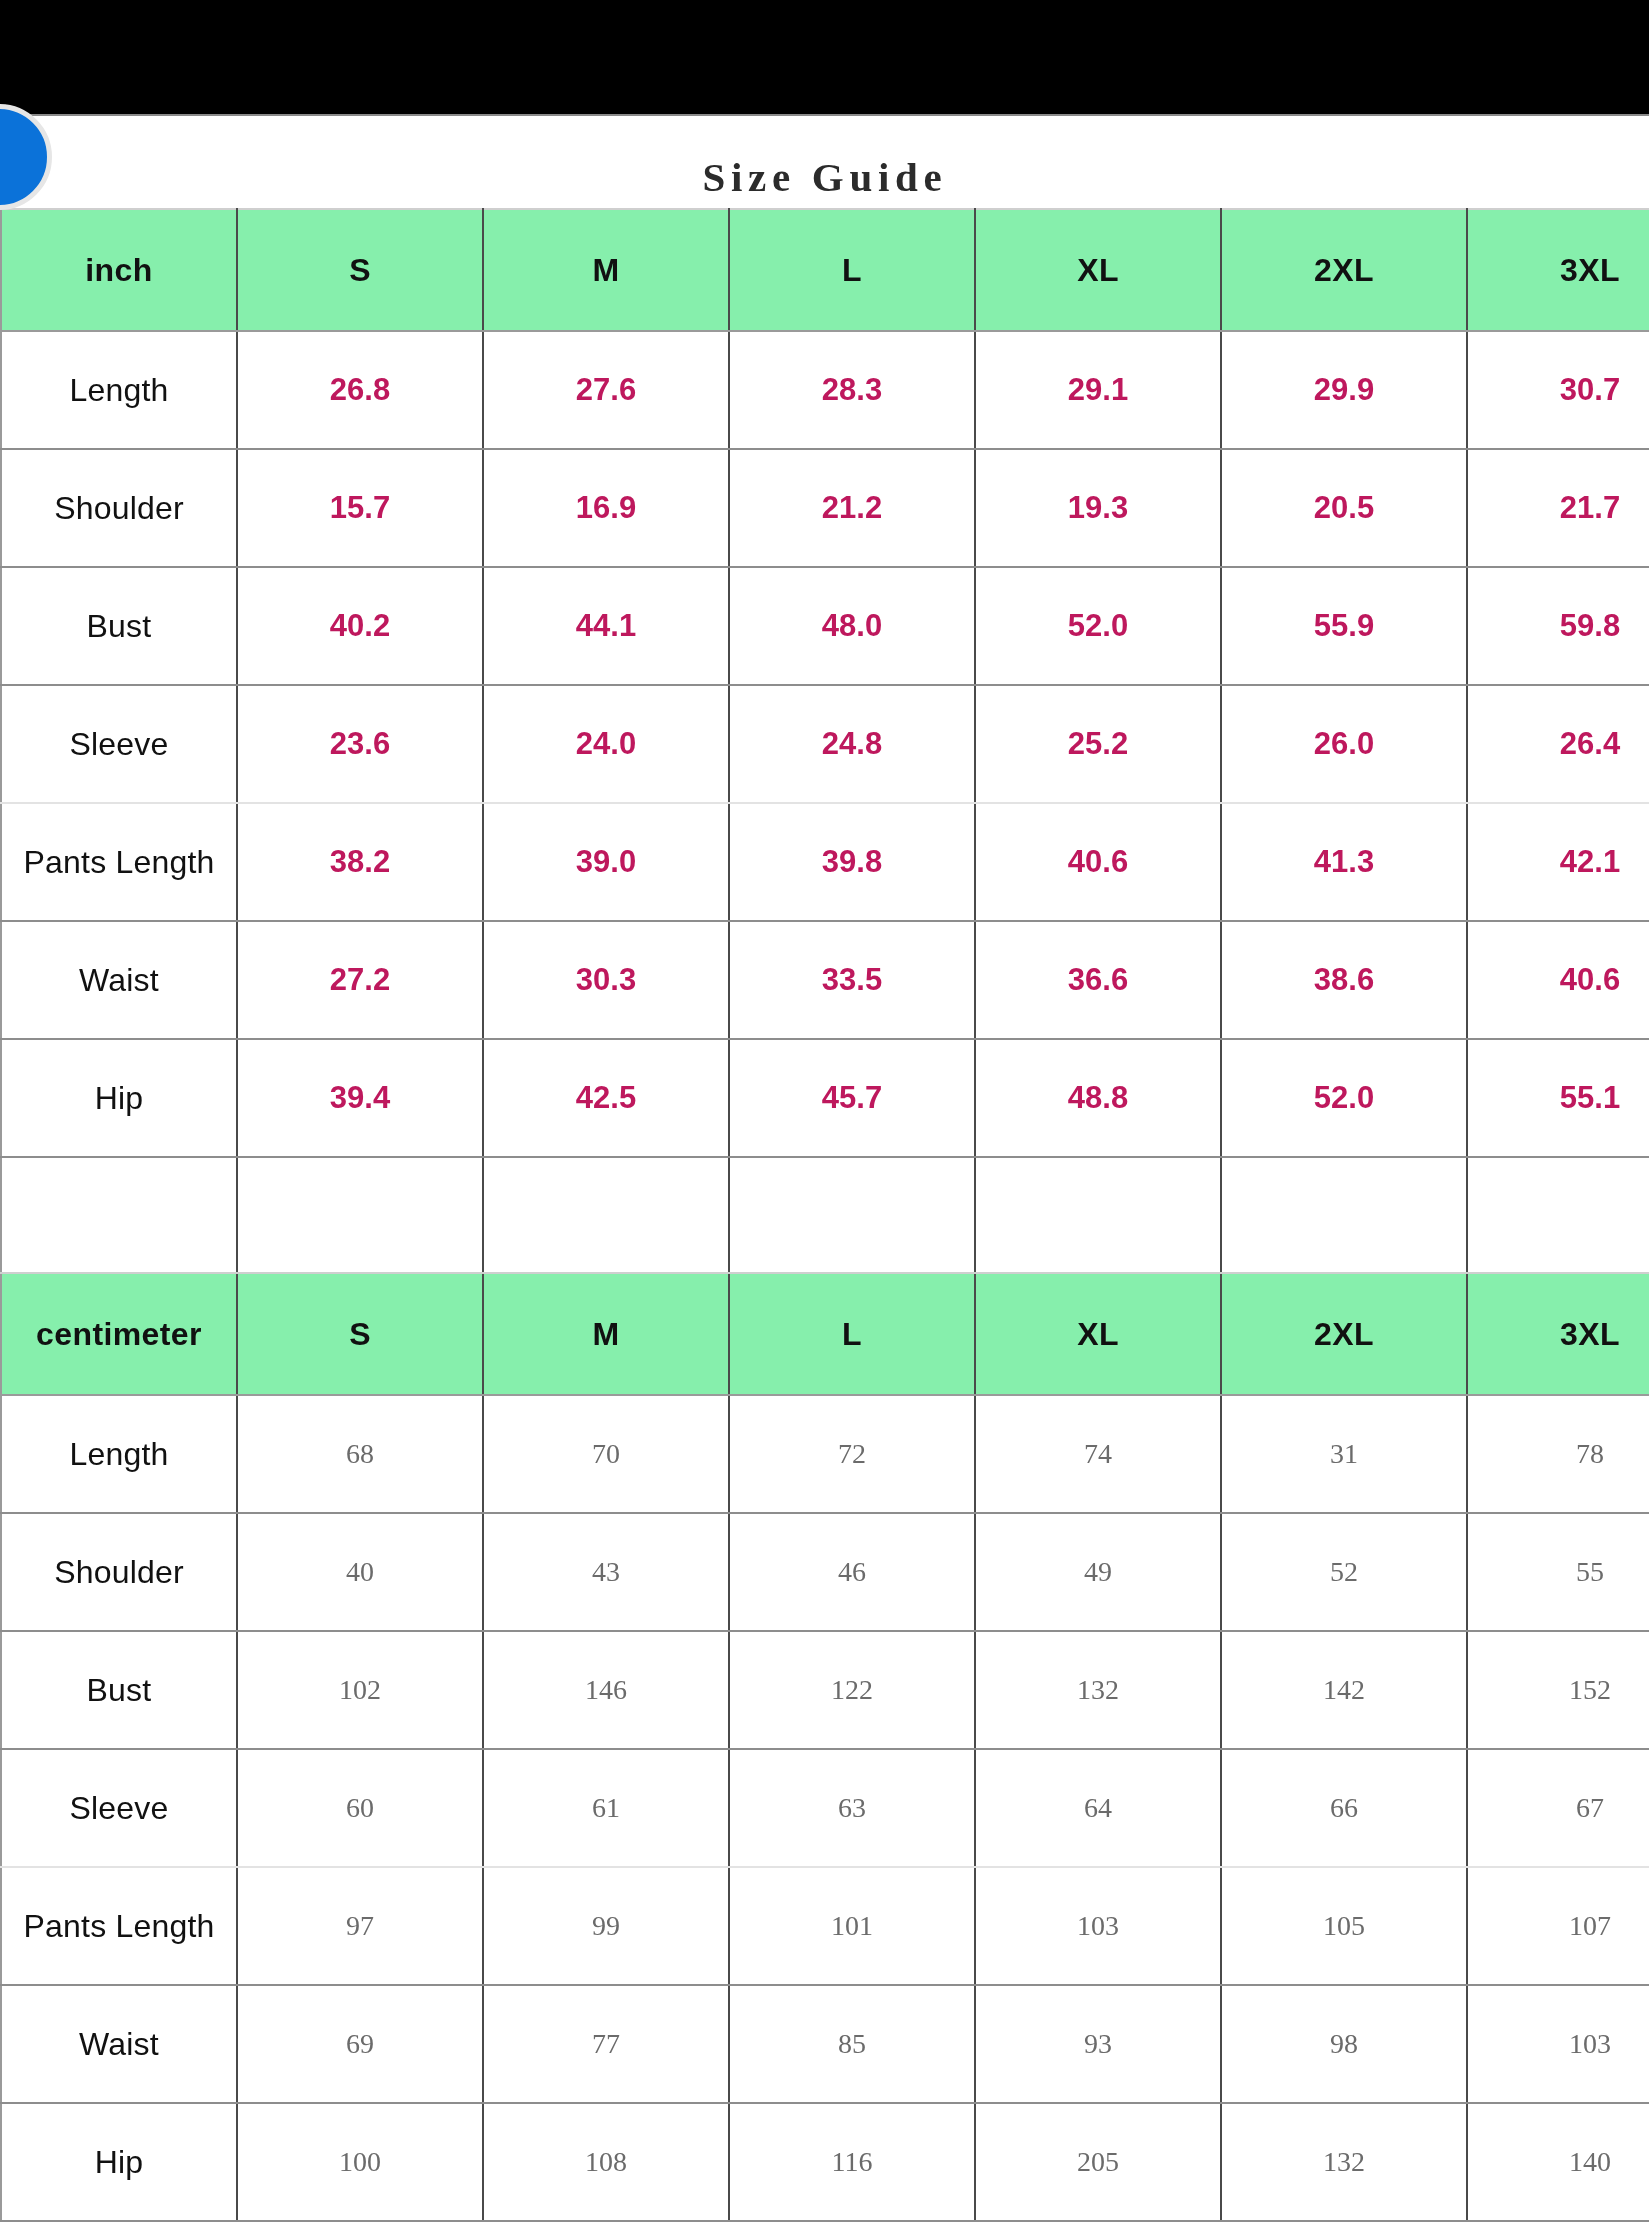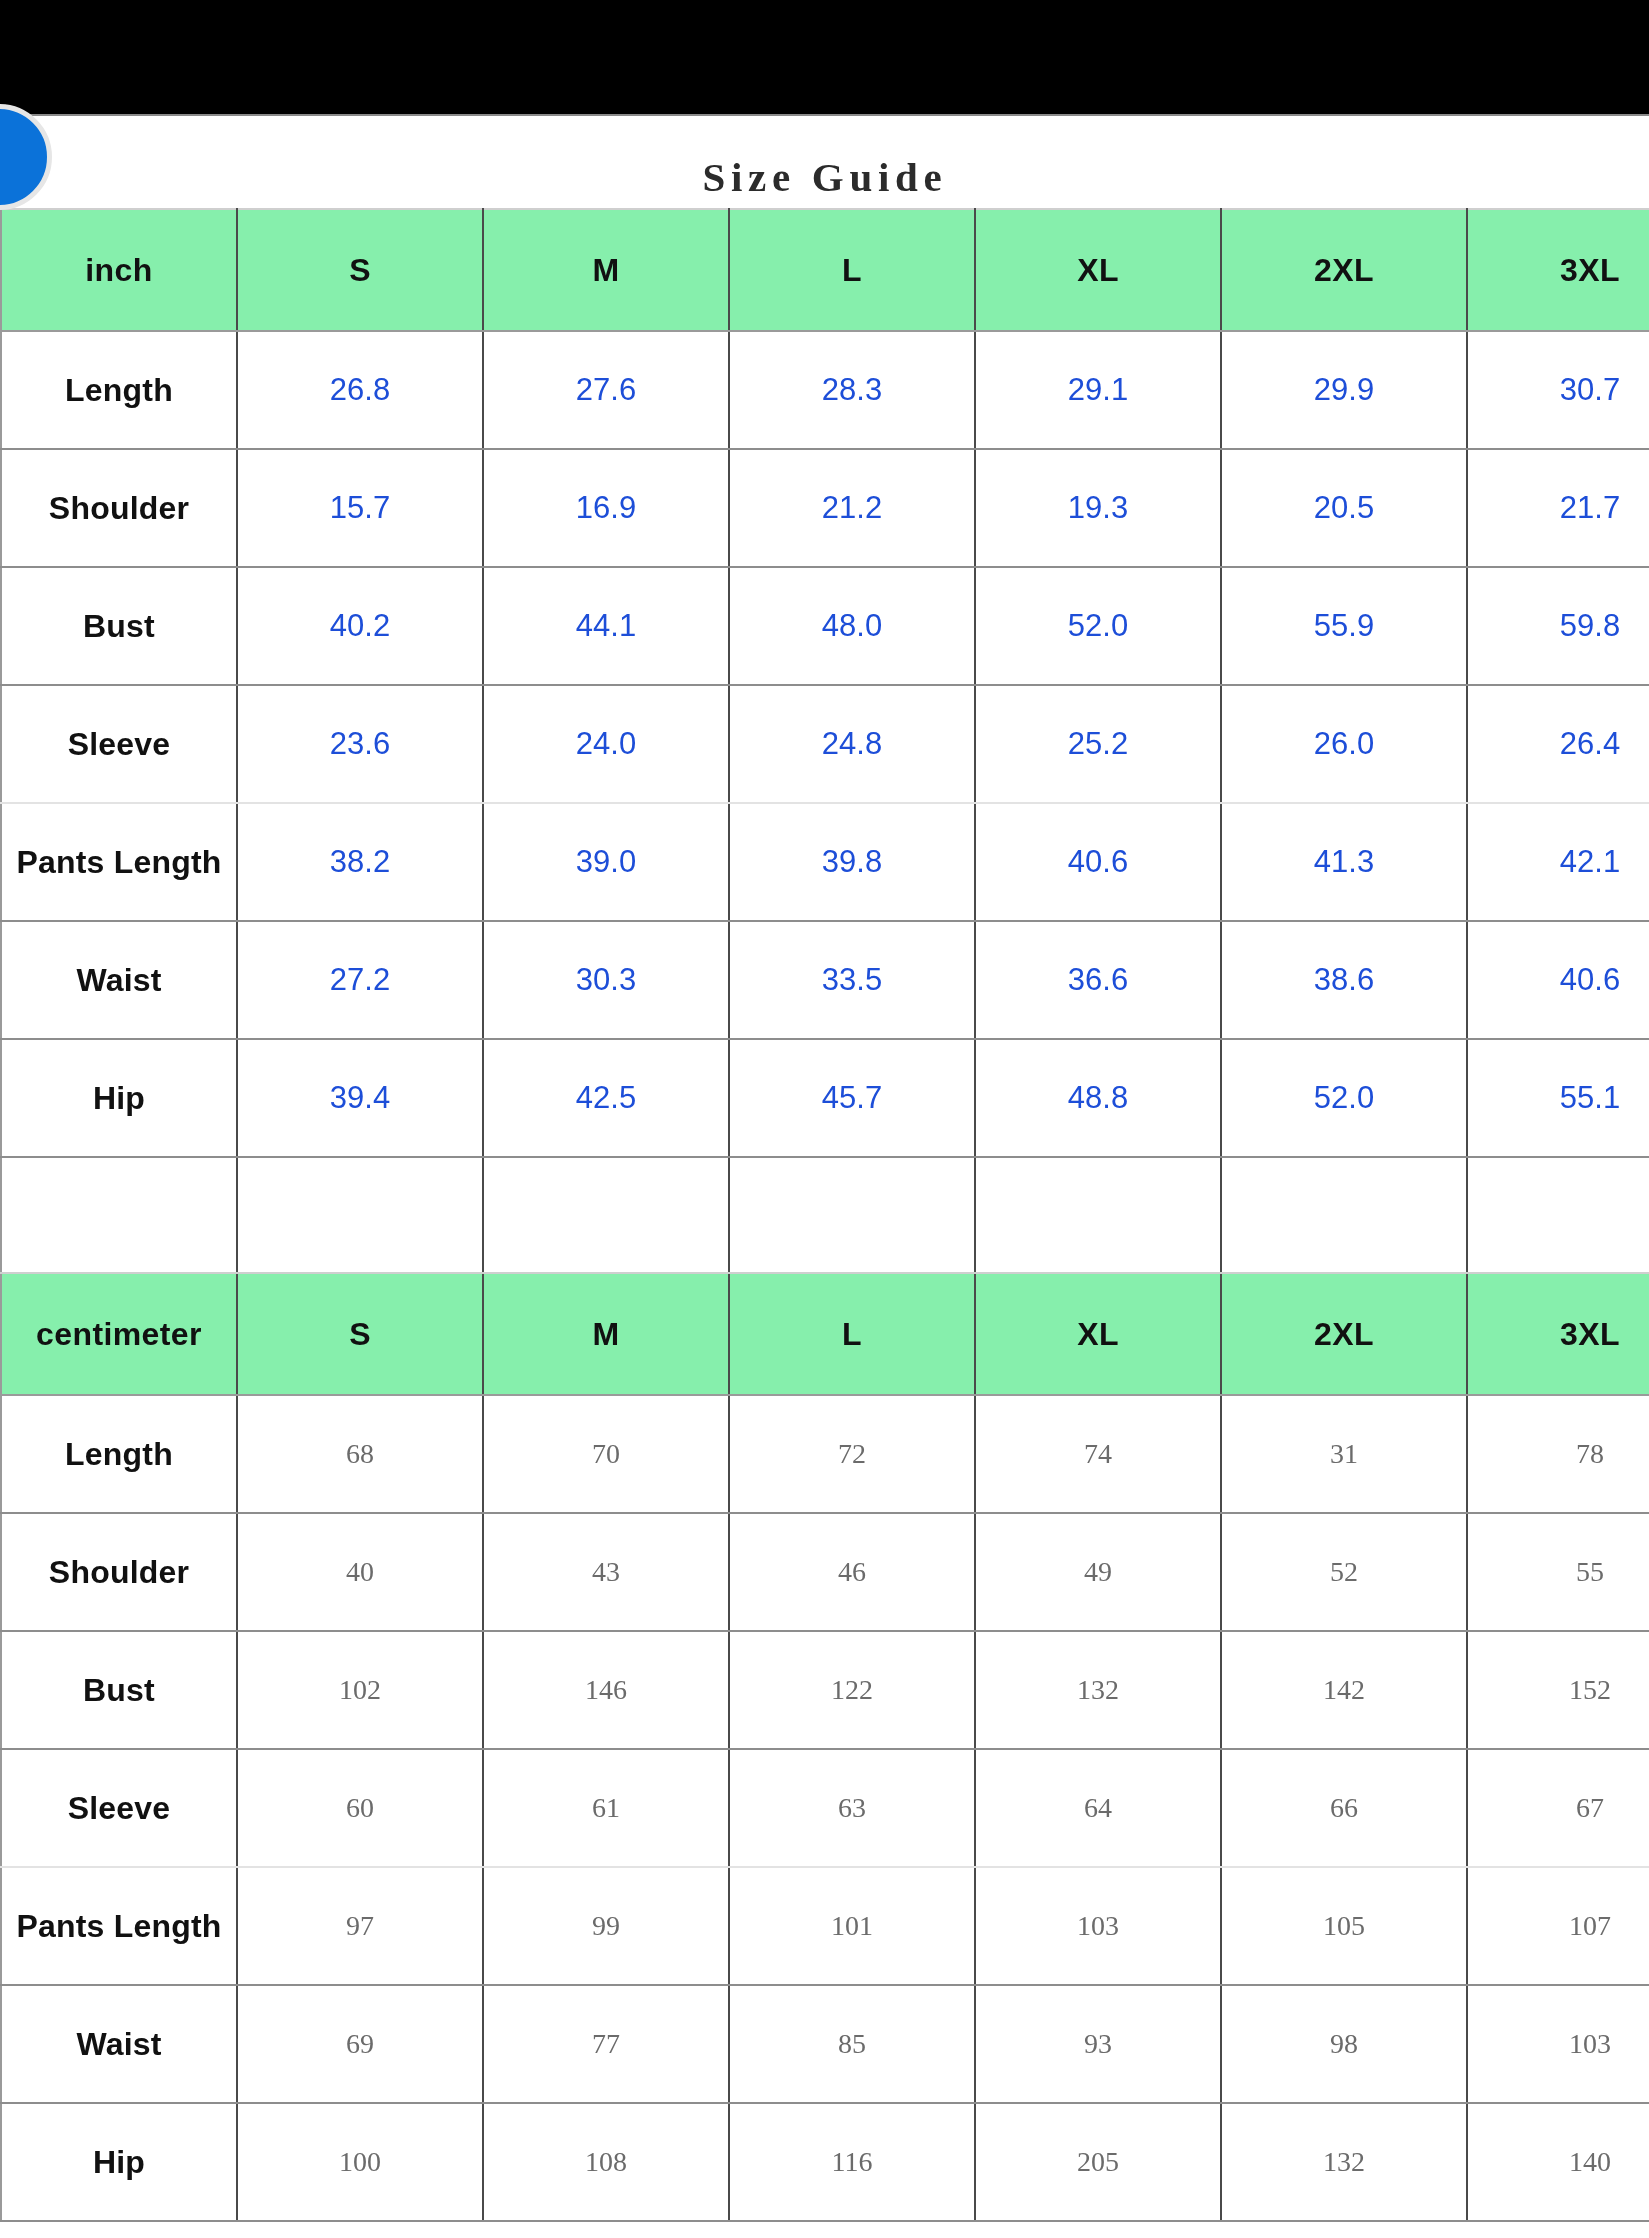--- a/index.html
+++ b/index.html
@@ -95,31 +95,31 @@
     font-size: 32px;
     font-weight: 700;
     color: #111111;
     letter-spacing: 0.4px;
     height: 122px;
   }
 
   
   td.rowlabel {
     font-size: 32px;
-    font-weight: 700;
+    font-weight: 400;
     color: #111111;
     letter-spacing: 0.2px;
     margin-top: 31px;
   }
 
   
   td.val-in {
     font-size: 31px;
-    font-weight: 400;
-    color: #1d4ed8;
+    font-weight: 700;
+    color: #be185d;
   }
 
   
   td.val-cm {
     font-family: "Liberation Serif", serif;
     font-size: 28px;
     font-weight: 400;
     color: #6b6b6b;
   }
 

